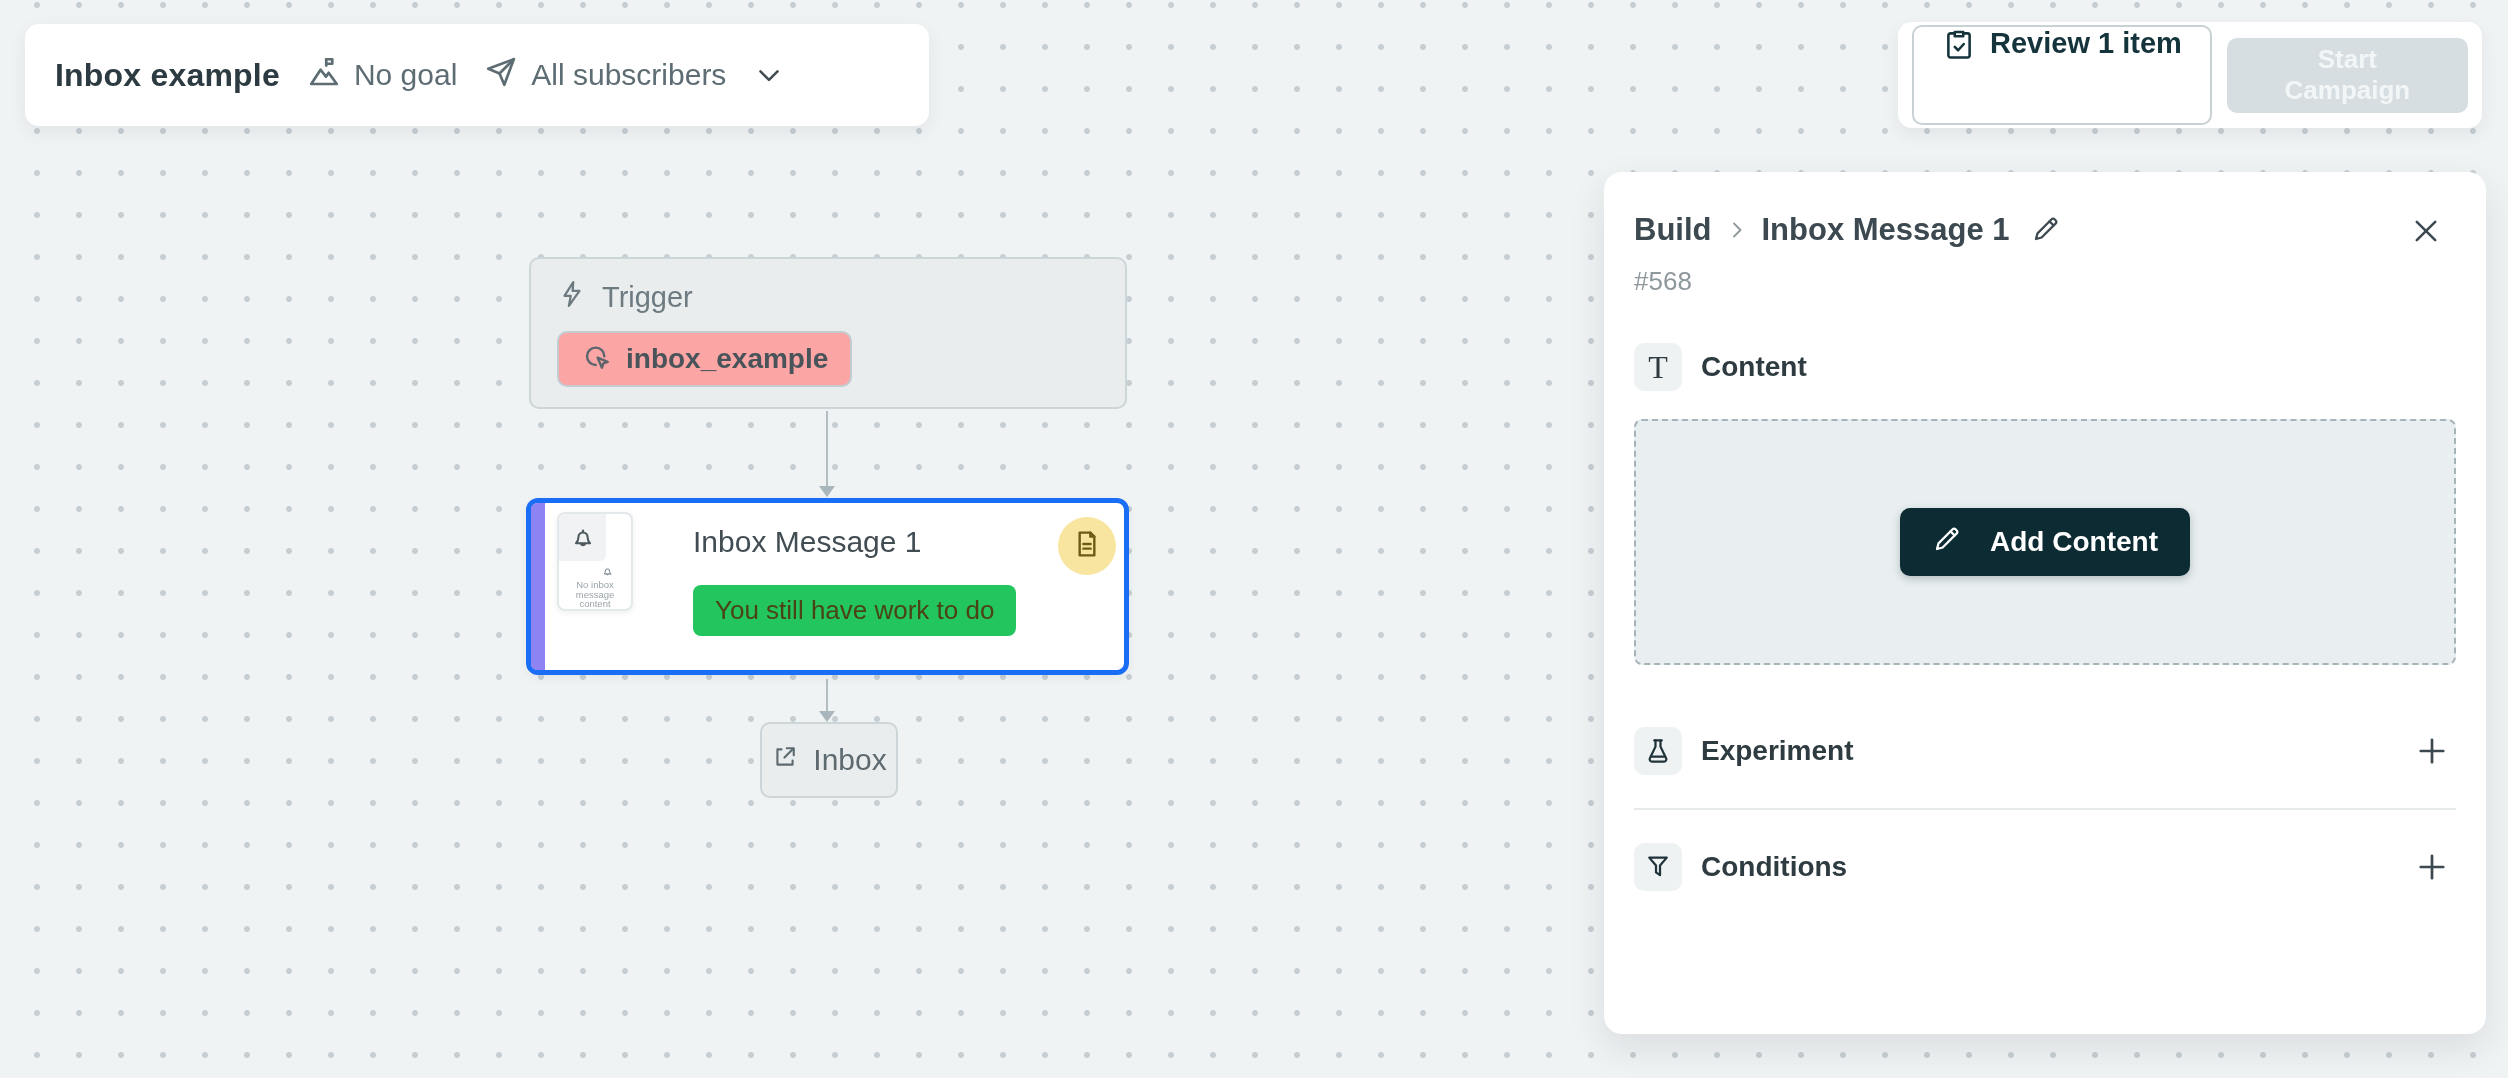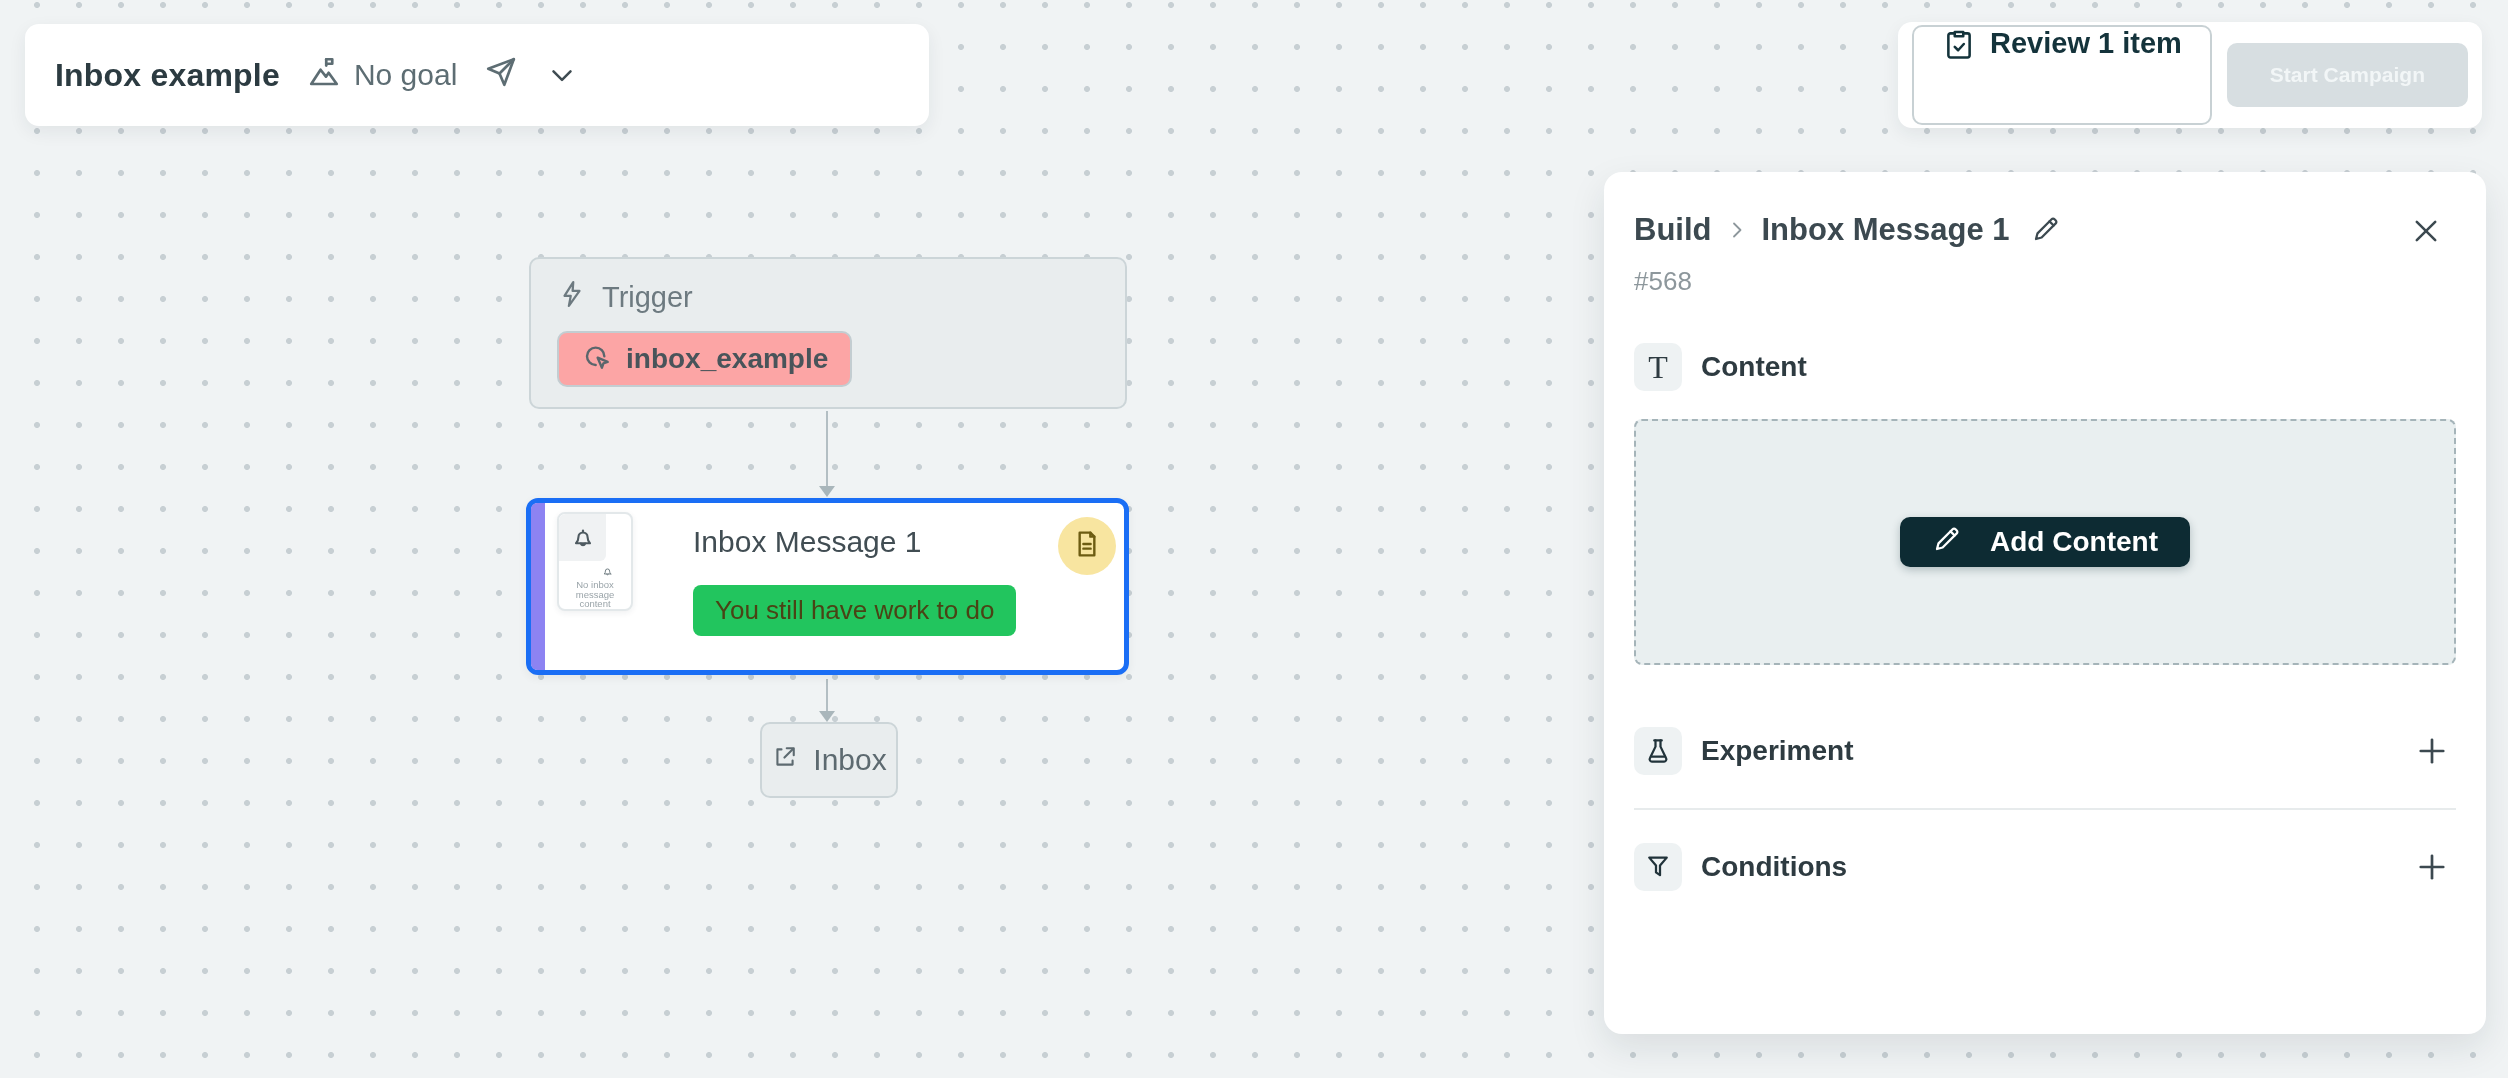--- a/index.html
+++ b/index.html
@@ -37,23 +37,23 @@
   .btn-review {
     display:flex; align-items:flex-start; justify-content:center; gap:14px;
     height:100px; padding:0 28px; background:#ffffff;
     border:2px solid #c8d1d4; border-radius:10px;
     font-size:29px; font-weight:bold; color:#14333b; cursor:pointer;
     flex:0 0 auto;
   }
   .btn-review svg { width:34px; height:34px; stroke:#14333b; }
   .btn-start {
     display:flex; align-items:center; justify-content:center;
-    height:64px; padding:0 34px; background:#d7dee1;
+    height:75px; padding:0 34px; background:#d7dee1;
     border:none; border-radius:10px;
-    font-size:21px; font-weight:bold; color:#f2f6f7;
+    font-size:26px; font-weight:bold; color:#f2f6f7;
     flex:1 1 auto; cursor:default;
   }
 
   
   .node-trigger {
     position:absolute; left:529px; top:257px; width:598px; height:152px;
     background:#e9edee; border:2px solid #ccd5d8; border-radius:10px;
     padding:20px 26px; cursor:pointer;
   }
   .trigger-head { display:flex; align-items:center; gap:15px; color:#6d7a80; font-size:29px; }
@@ -153,21 +153,21 @@
   .section-label { font-size:28px; font-weight:bold; color:#2e3b41; }
 
   .content-drop {
     margin-top:28px; height:246px;
     background:#e9eff0; border:2px dashed #a5b4b9; border-radius:8px;
     display:flex; align-items:center; justify-content:center;
   }
   .btn-add-content {
     display:flex; align-items:center; gap:28px;
     background:#0d2b33; color:#ffffff; border:none; border-radius:10px;
-    height:50px; padding:0 32px; font-size:28px; font-weight:bold;
+    height:68px; padding:0 32px; font-size:28px; font-weight:bold;
     font-family:"Liberation Sans", sans-serif; cursor:pointer;
     box-shadow:0 3px 8px rgba(13,43,51,.25);
   }
   .btn-add-content svg { width:30px; height:30px; stroke:#ffffff; }
 
   .panel-rows { margin-top:28px; }
   .panel-row {
     height:115px; display:flex; align-items:center; gap:19px; cursor:pointer;
   }
   .panel-row + .panel-row { border-top:2px solid #e7ebec; }
@@ -195,20 +195,21 @@
       </span>
       <span>No goal</span>
     </span>
     <span class="meta">
       <span>
         <svg viewBox="0 0 24 24">
             <path d="M20.5 3.5 11 13"></path>
             <path d="M20.5 3.5 14.2 20.5 11 13 3.5 9.8z"></path>
           </svg>
       </span>
+      <span>All subscribers</span>
     </span>
     <span class="meta chev">
       <svg viewBox="0 0 24 24">
           <path d="M6 9.5l6 6 6-6"></path>
         </svg>
     </span>
   </div>
 
   <div class="top-actions">
     <button class="btn-review">

